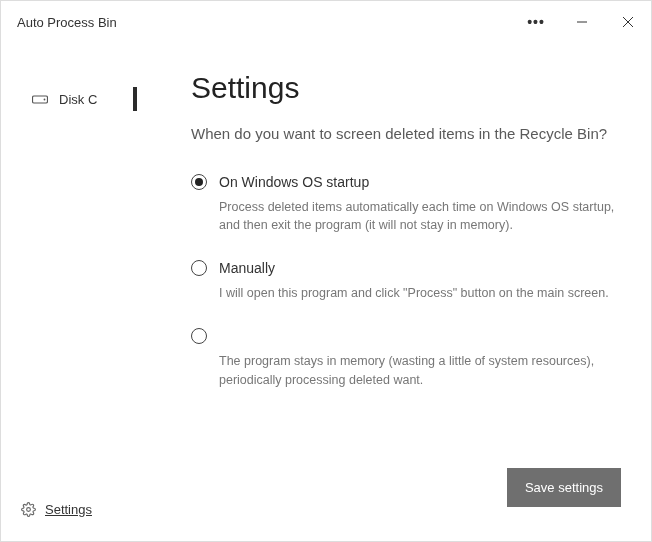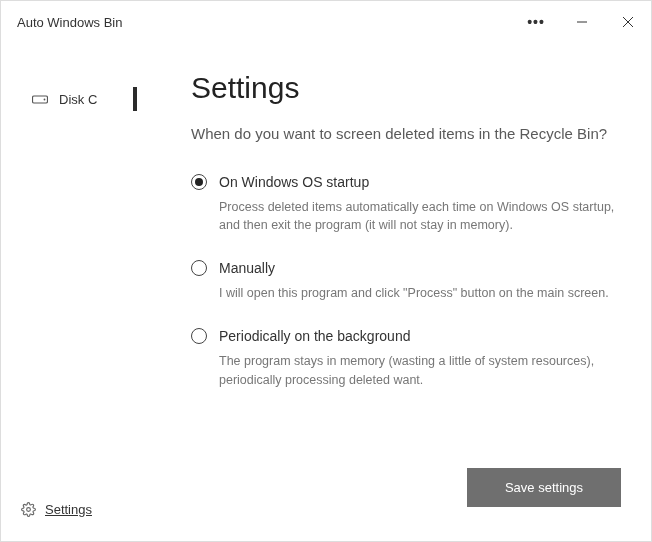--- a/index.html
+++ b/index.html
@@ -172,29 +172,29 @@
       margin-top: auto;
       display: flex;
       justify-content: flex-end;
       padding-bottom: 14px;
     }
     .save-btn {
       background: #6f6f6f;
       color: #fff;
       border: none;
       font-size: 13px;
-      padding: 12px 38px;
+      padding: 12px 18px;
       cursor: pointer;
     }
   </style>
 </head>
 <body>
 
 <div class="titlebar">
-  <span class="titlebar-title">Auto Windows Bin</span>
+  <span class="titlebar-title">Auto Process Bin</span>
   <div class="titlebar-controls">
     <div class="titlebar-btn">
       <span class="more-dots">•••</span>
     </div>
     <div class="titlebar-btn">
       <svg viewBox="0 0 12 12">
           <line x1="1" y1="6" x2="11" y2="6" stroke="#333" stroke-width="1"></line>
         </svg>
     </div>
     <div class="titlebar-btn">
@@ -246,21 +246,20 @@
       <div class="radio-row">
         <span class="radio-circle"></span>
         <span class="radio-label">Manually</span>
       </div>
       <div class="radio-desc">I will open this program and click "Process" button on the main screen.</div>
     </div>
 
     <div class="radio-option">
       <div class="radio-row">
         <span class="radio-circle"></span>
-        <span class="radio-label">Periodically on the background</span>
       </div>
       <div class="radio-desc">The program stays in memory (wasting a little of system resources), periodically processing deleted want.</div>
     </div>
 
     <div class="footer-row">
       <button class="save-btn">Save settings</button>
     </div>
   </div>
 
 </div>

